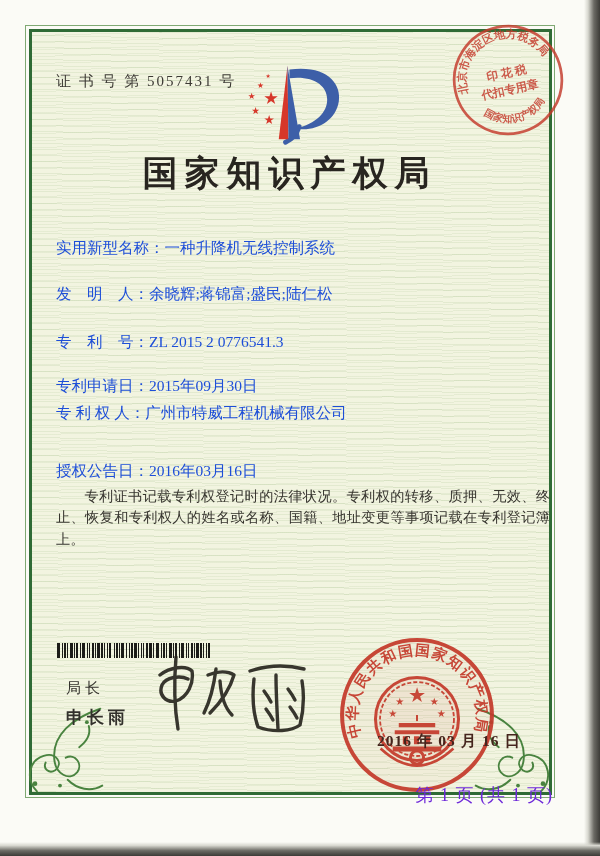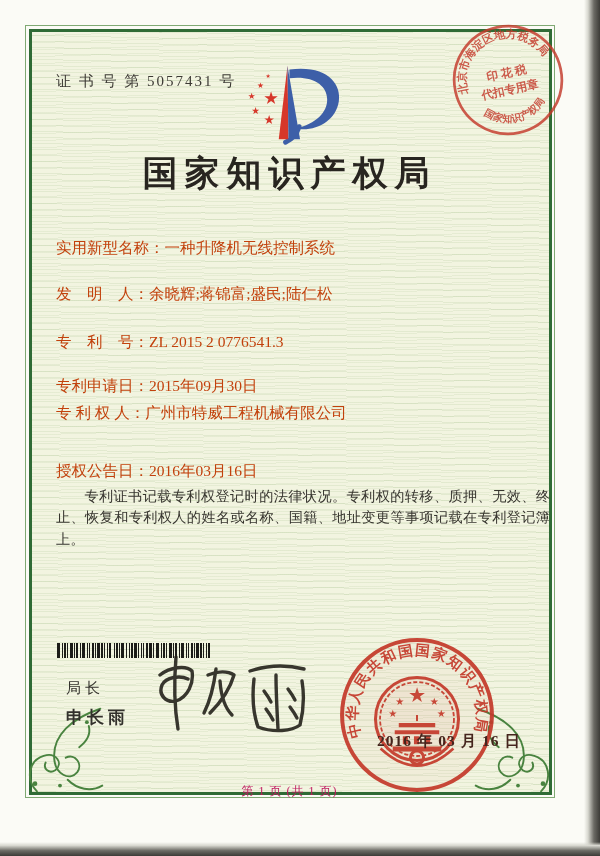--- a/index.html
+++ b/index.html
@@ -19,38 +19,38 @@
   .frame-inner{position:absolute;left:29px;top:29px;width:517px;height:760px;
     border:3px solid #2f6b35;
     background:
       repeating-linear-gradient(1.2deg, rgba(120,162,92,0.13) 0 1px, rgba(0,0,0,0) 1px 6px),
       repeating-linear-gradient(-1.6deg, rgba(120,162,92,0.10) 0 1px, rgba(0,0,0,0) 1px 7px),
       #f2f4e0;}
   .cert-number{position:absolute;left:56px;top:72px;font-size:15px;letter-spacing:2px;color:#3c3a34;}
   .logo{position:absolute;left:237px;top:56px;width:130px;height:92px;}
   .title{position:absolute;left:26px;top:150px;width:527px;text-align:center;
     font-size:35px;font-weight:bold;letter-spacing:7px;color:#282520;}
-  .field{position:absolute;left:56px;font-size:15.5px;color:#c2410c;white-space:nowrap;}
+  .field{position:absolute;left:56px;font-size:15.5px;color:#1d4ed8;white-space:nowrap;}
   .f0{top:238px}.f1{top:284px}.f2{top:332px}.f3{top:376px}.f4{top:403px}.f5{top:461px}
   .paragraphs{position:absolute;left:56px;top:486px;width:494px;
     font-size:14.2px;line-height:21.4px;color:#36342e;text-align:justify;}
   .paragraphs p{margin:0;text-indent:2em;}
   .barcode{position:absolute;left:56px;top:643px;width:157px;height:15px;}
   .director-title{position:absolute;left:66px;top:679px;font-family:"Liberation Sans",sans-serif;
     font-size:15px;letter-spacing:4px;color:#33312c;text-align:right;}
   .director-name{position:absolute;left:66px;top:706px;font-family:"Liberation Sans",sans-serif;
     font-size:17px;letter-spacing:4px;color:#33312c;font-weight:bold;}
   .signature{position:absolute;left:146px;top:645px;width:175px;height:95px;}
   .official-seal{position:absolute;left:336px;top:634px;width:162px;height:162px;opacity:.93;}
   .seal-date{position:absolute;left:344px;top:731px;width:160px;z-index:5;
     font-size:15.5px;font-weight:bold;letter-spacing:1px;color:#45251d;margin-left:33px;}
   .tax-seal{position:absolute;left:450px;top:22px;width:116px;height:116px;
     transform:rotate(-12deg);opacity:.82;}
-  .page-footer{position:absolute;left:26px;top:783px;width:527px;text-align:center;
-    font-size:12px;letter-spacing:1px;color:#be185d;}
+  .page-footer{position:absolute;left:26px;top:783px;width:527px;text-align:right;
+    font-size:18px;letter-spacing:1px;color:#6d28d9;}
   .flourish{position:absolute;top:703px;width:96px;height:96px;}
   .flourish.left{left:12px;}
   .flourish.right{left:470px;transform:scaleX(-1);}
 </style>
 </head>
 <body>
 
 <div class="edge-right"></div>
 <div class="edge-bottom"></div>
 

